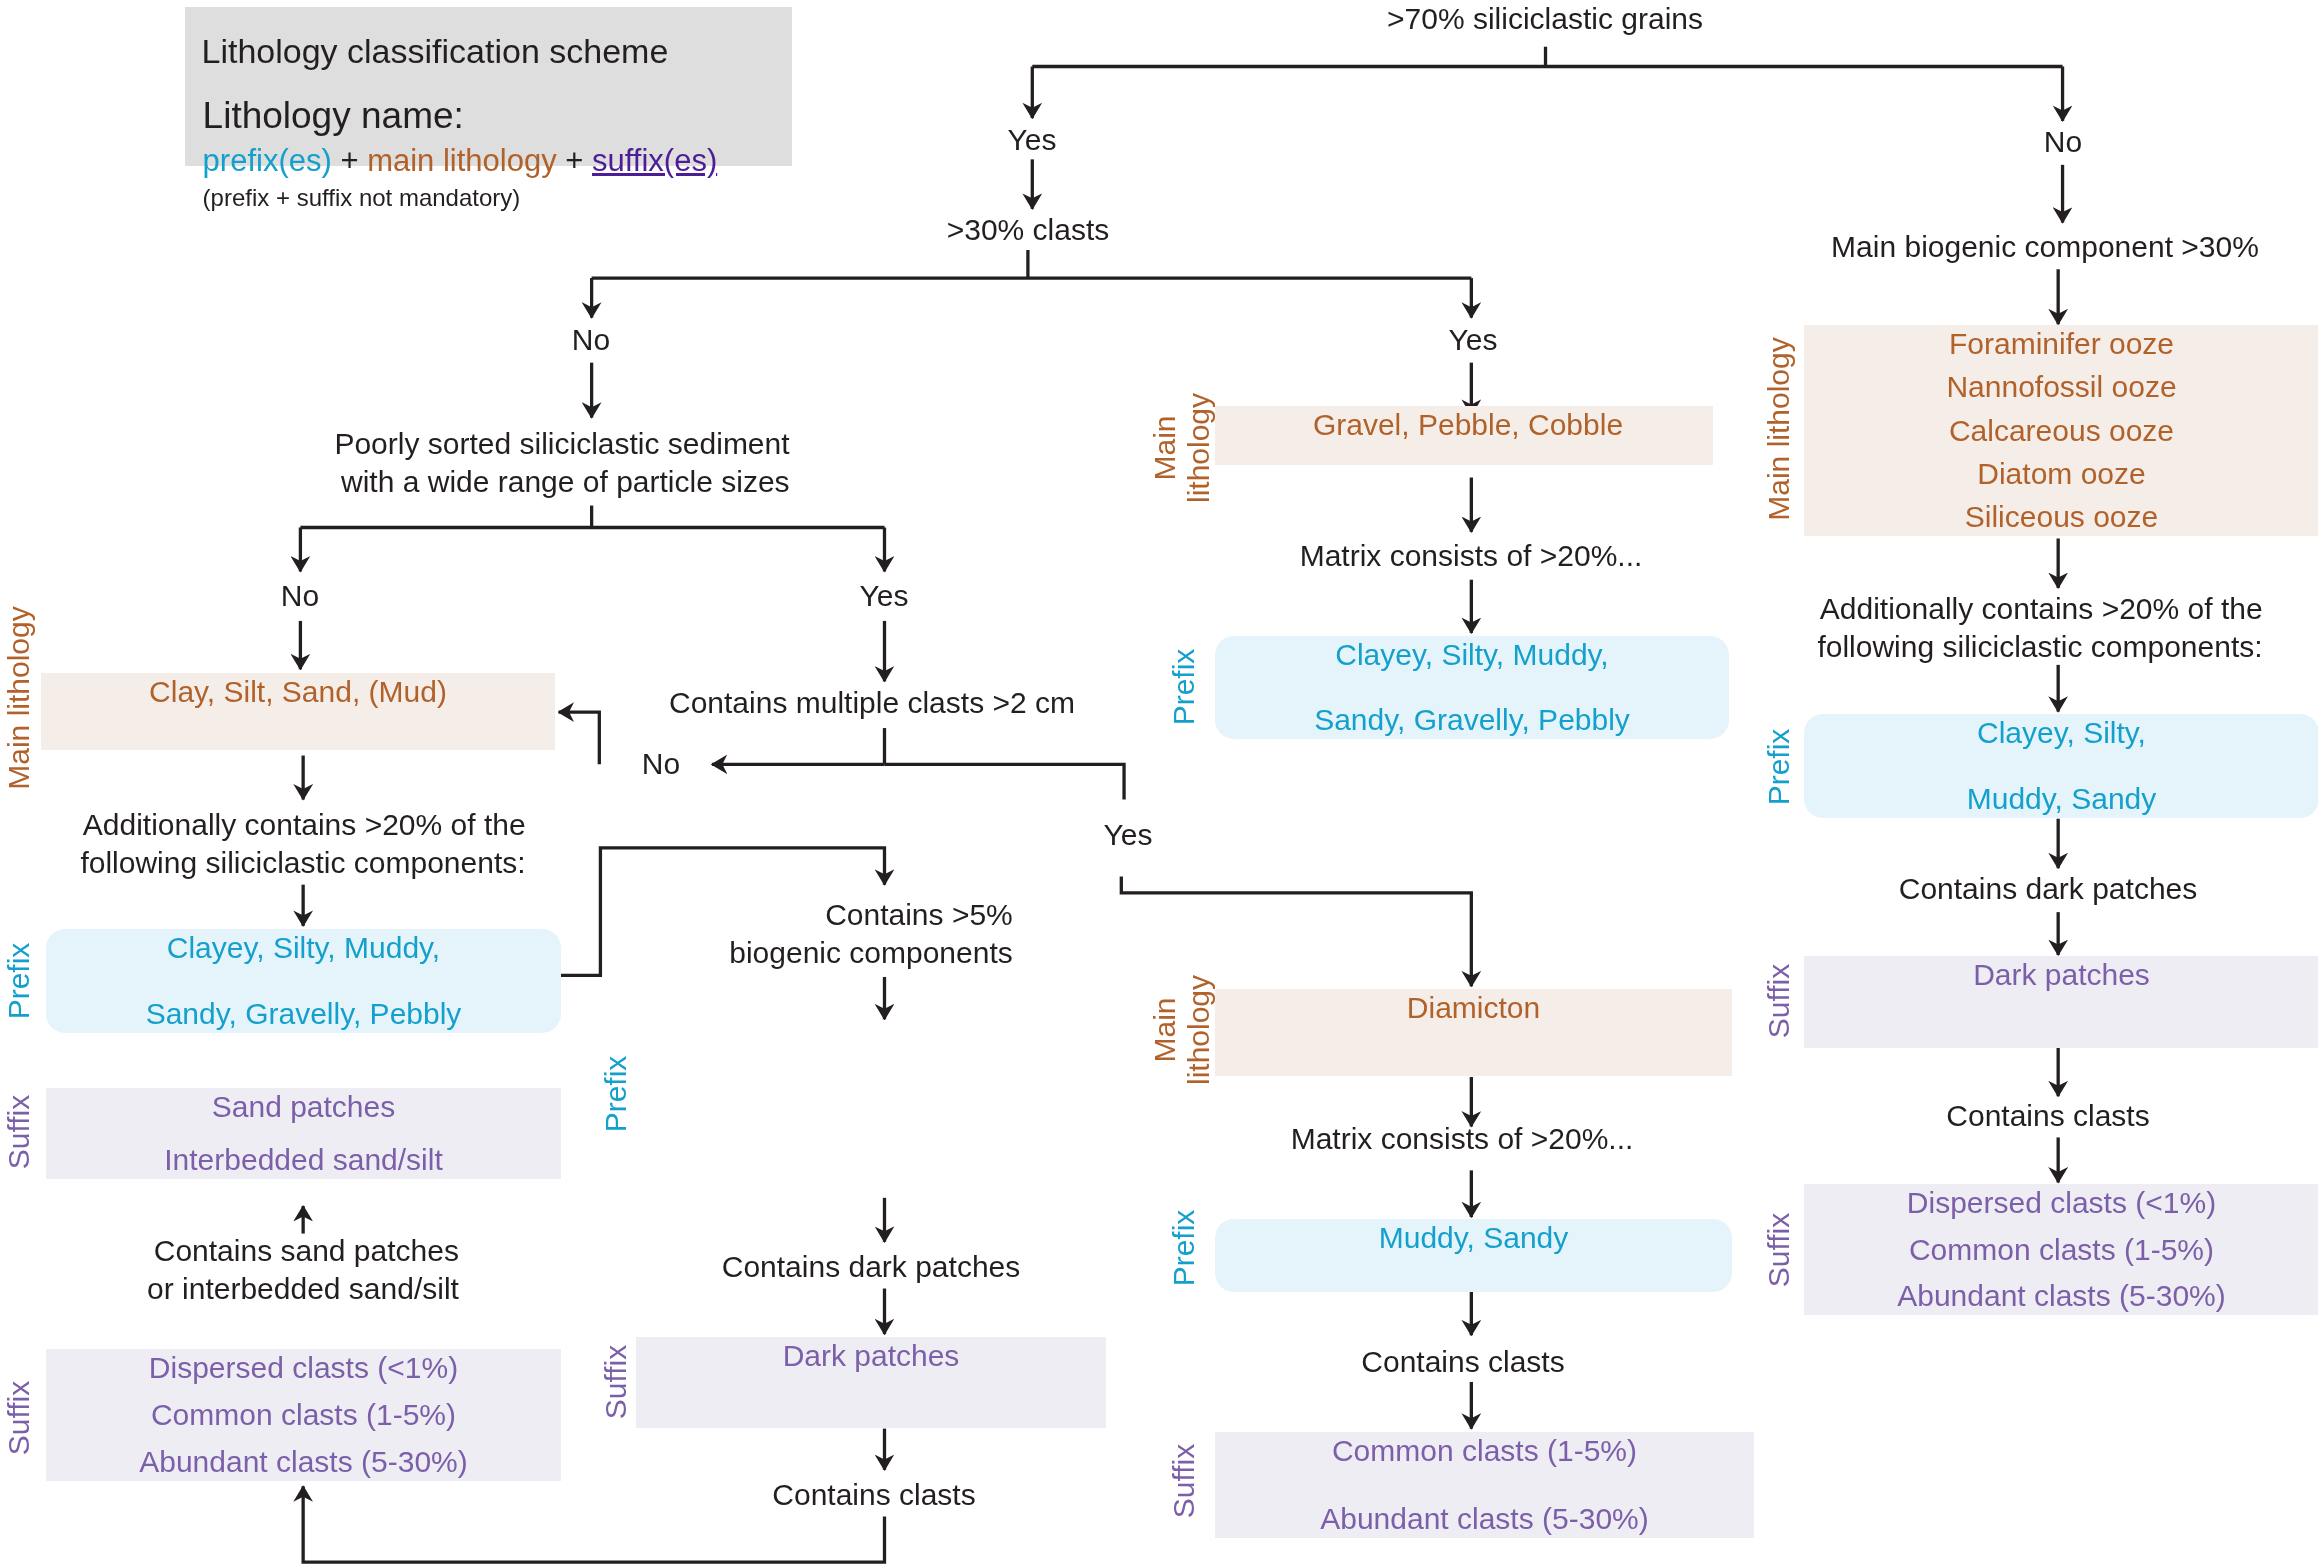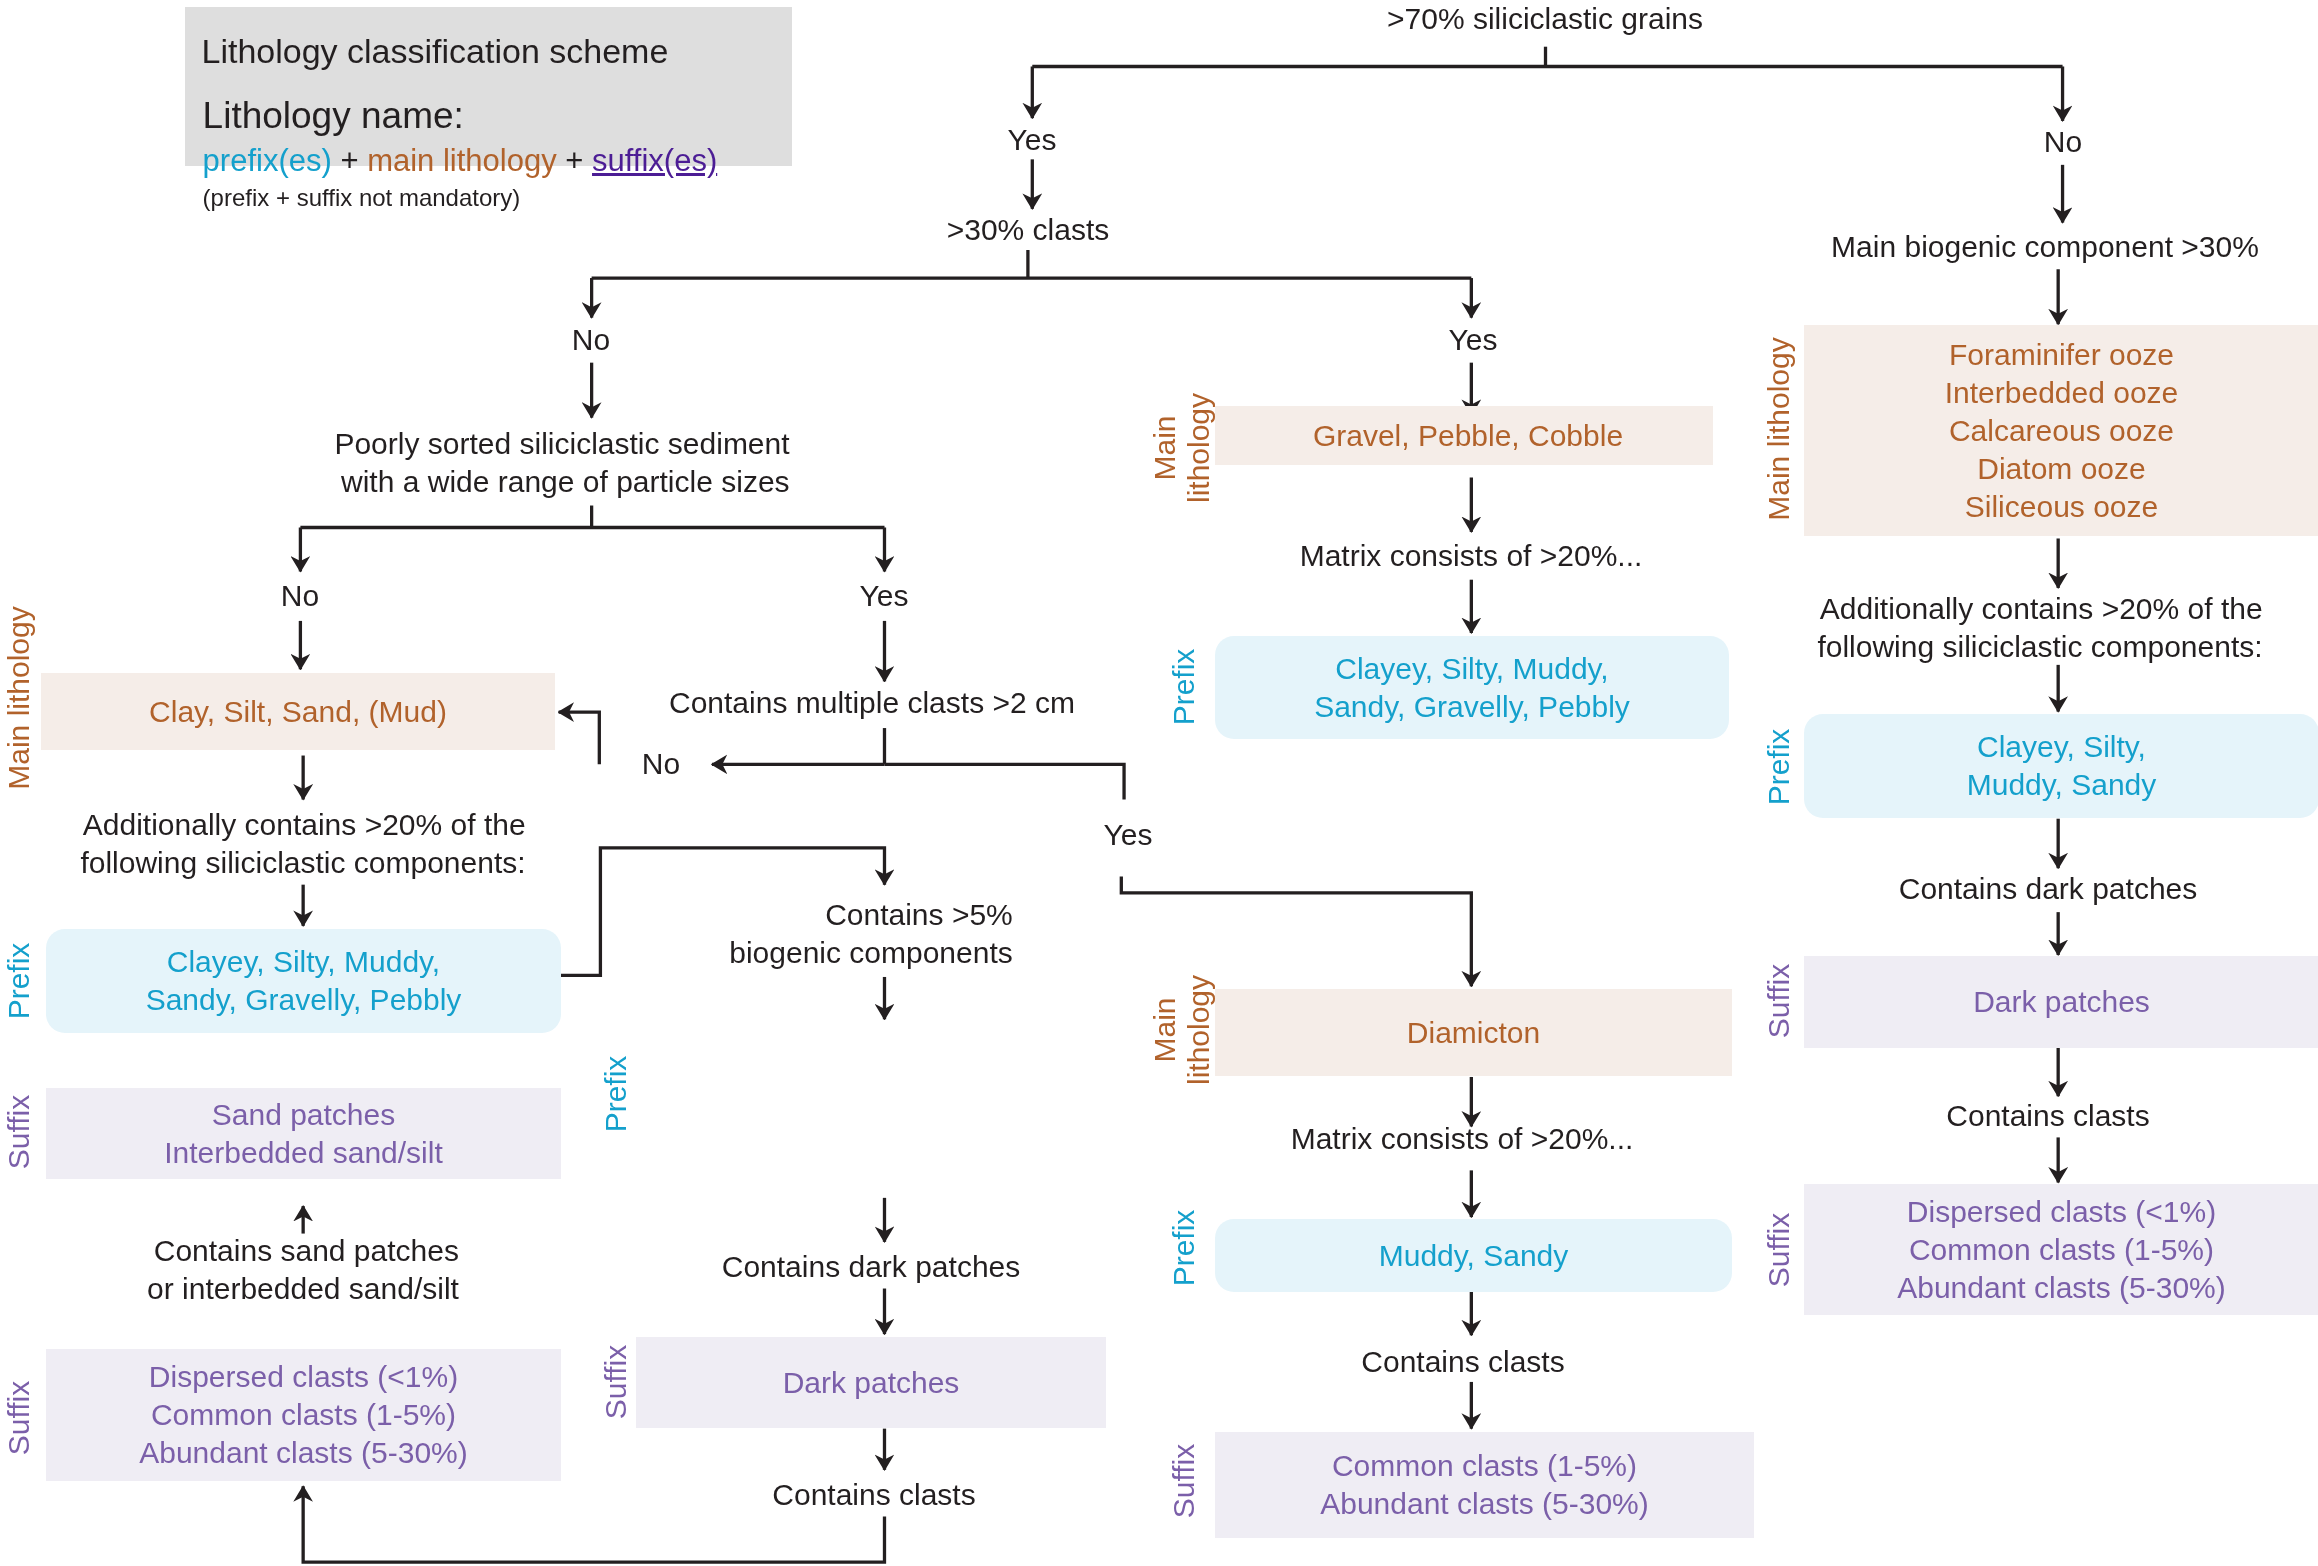--- a/index.html
+++ b/index.html
@@ -1,19 +1,19 @@
 <!DOCTYPE html>
 <html style="font-size:8.8px"><head>
 <meta charset="utf-8">
 <style>
   html,body{margin:0;padding:0;background:#fff;}
   #canvas{position:relative;width:2319px;height:1566px;background:#ffffff;overflow:hidden;font-family:"Liberation Sans",sans-serif;color:#231f20;}
   svg#wires{position:absolute;left:0;top:0;}
   .t{position:absolute;white-space:nowrap;text-align:right;transform:translate(-50%,-50%);font-size:30px;line-height:38px;}
-  .box{position:absolute;display:flex;flex-direction:column;align-items:center;justify-content:center;text-align:center;font-size:30px;line-height:38px;}
+  .box{position:absolute;display:flex;flex-direction:column;align-items:center;justify-content:space-between;text-align:center;font-size:30px;line-height:38px;}
   .main{background:#f5ede8;color:#b1622b;}
   .prefix{background:#e5f4fa;color:#14a0cc;border-radius:19px;}
   .suffix{background:#efedf4;color:#7b5fa9;}
   .vlab{position:absolute;font-size:30px;line-height:32px;white-space:nowrap;transform:translate(-50%,-50%) rotate(-90deg);text-align:center;}
   .vlab.main-c{color:#b1622b;} .vlab.prefix-c{color:#14a0cc;} .vlab.suffix-c{color:#7b5fa9;}
   #legend{position:absolute;left:185px;top:7.1px;width:607px;height:159px;background:#dedede;}
   #legend .l1{position:absolute;left:16.5px;top:25px;font-size:34px;}
   #legend .l2{position:absolute;left:17.6px;top:88px;font-size:37px;}
   #legend .l3{position:absolute;left:17.6px;top:136px;font-size:31px;}
   #legend .l4{position:absolute;left:17.6px;top:177px;font-size:24px;}
@@ -177,21 +177,21 @@
   <div class="t" style="left:1463px;top:1362px;">Contains clasts</div>
   <div class="vlab suffix-c" style="left:1184px;top:1481px;">Suffix</div>
   <div class="box suffix" style="left:1215px;top:1432px;width:539px;height:106px;">
     <div>Common clasts (1-5%)</div>
     <div>Abundant clasts (5-30%)</div>
   </div>
 
   <div class="vlab main-c" style="left:1779px;top:429px;">Main lithology</div>
   <div class="box main" style="left:1804px;top:325px;width:515px;height:211px;">
     <div>Foraminifer ooze</div>
-    <div>Interbedded ooze</div>
+    <div>Nannofossil ooze</div>
     <div>Calcareous ooze</div>
     <div>Diatom ooze</div>
     <div>Siliceous ooze</div>
   </div>
   <div class="t" style="left:2040px;top:628px;">
     <div>Additionally contains &gt;20% of the</div>
     <div>following siliciclastic components:</div>
   </div>
   <div class="vlab prefix-c" style="left:1779px;top:767px;">Prefix</div>
   <div class="box prefix" style="left:1804px;top:714px;width:515px;height:104px;">

